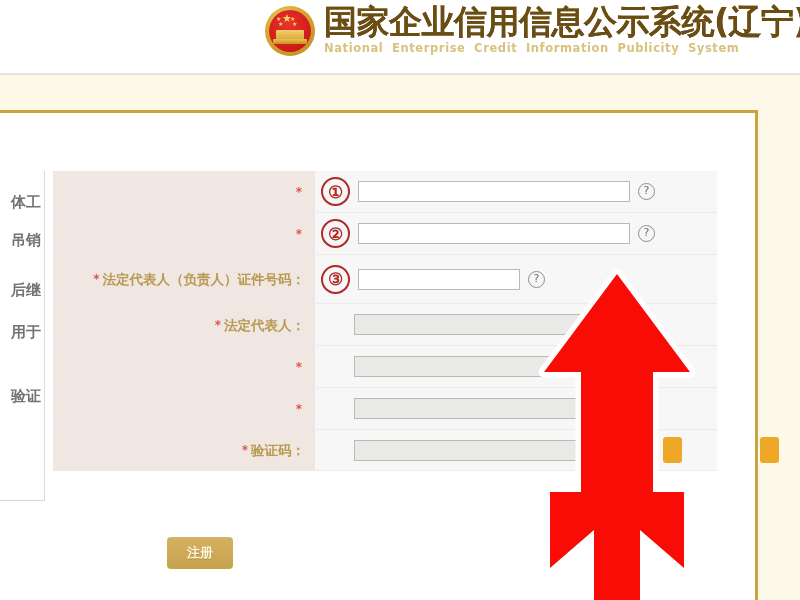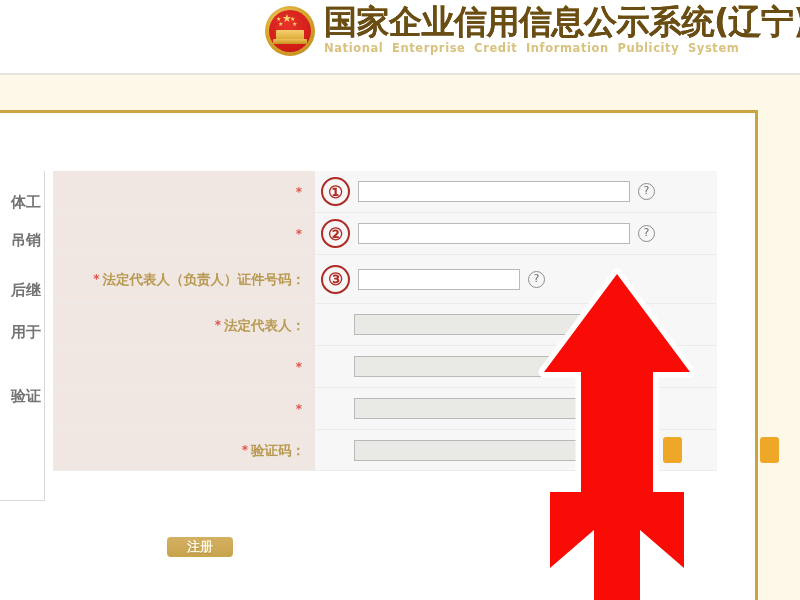--- a/index.html
+++ b/index.html
@@ -257,21 +257,21 @@
     flex: 0 0 auto;
   }
   .cap-chip.c2 { margin-left: 78px; }
 
   
   #register-btn {
     position: absolute;
     left: 172px;
     top: 424px;
     width: 66px;
-    height: 20px;
+    height: 32px;
     background: linear-gradient(#d4b063, #c8a34c);
     border-radius: 4px;
     color: #fdf6e0;
     font-size: 13px;
     font-weight: bold;
     display: flex;
     align-items: center;
     justify-content: center;
     font-family: "DejaVu Sans", "Liberation Sans", sans-serif;
     text-shadow: 0 1px 0 rgba(120,90,20,.35);

